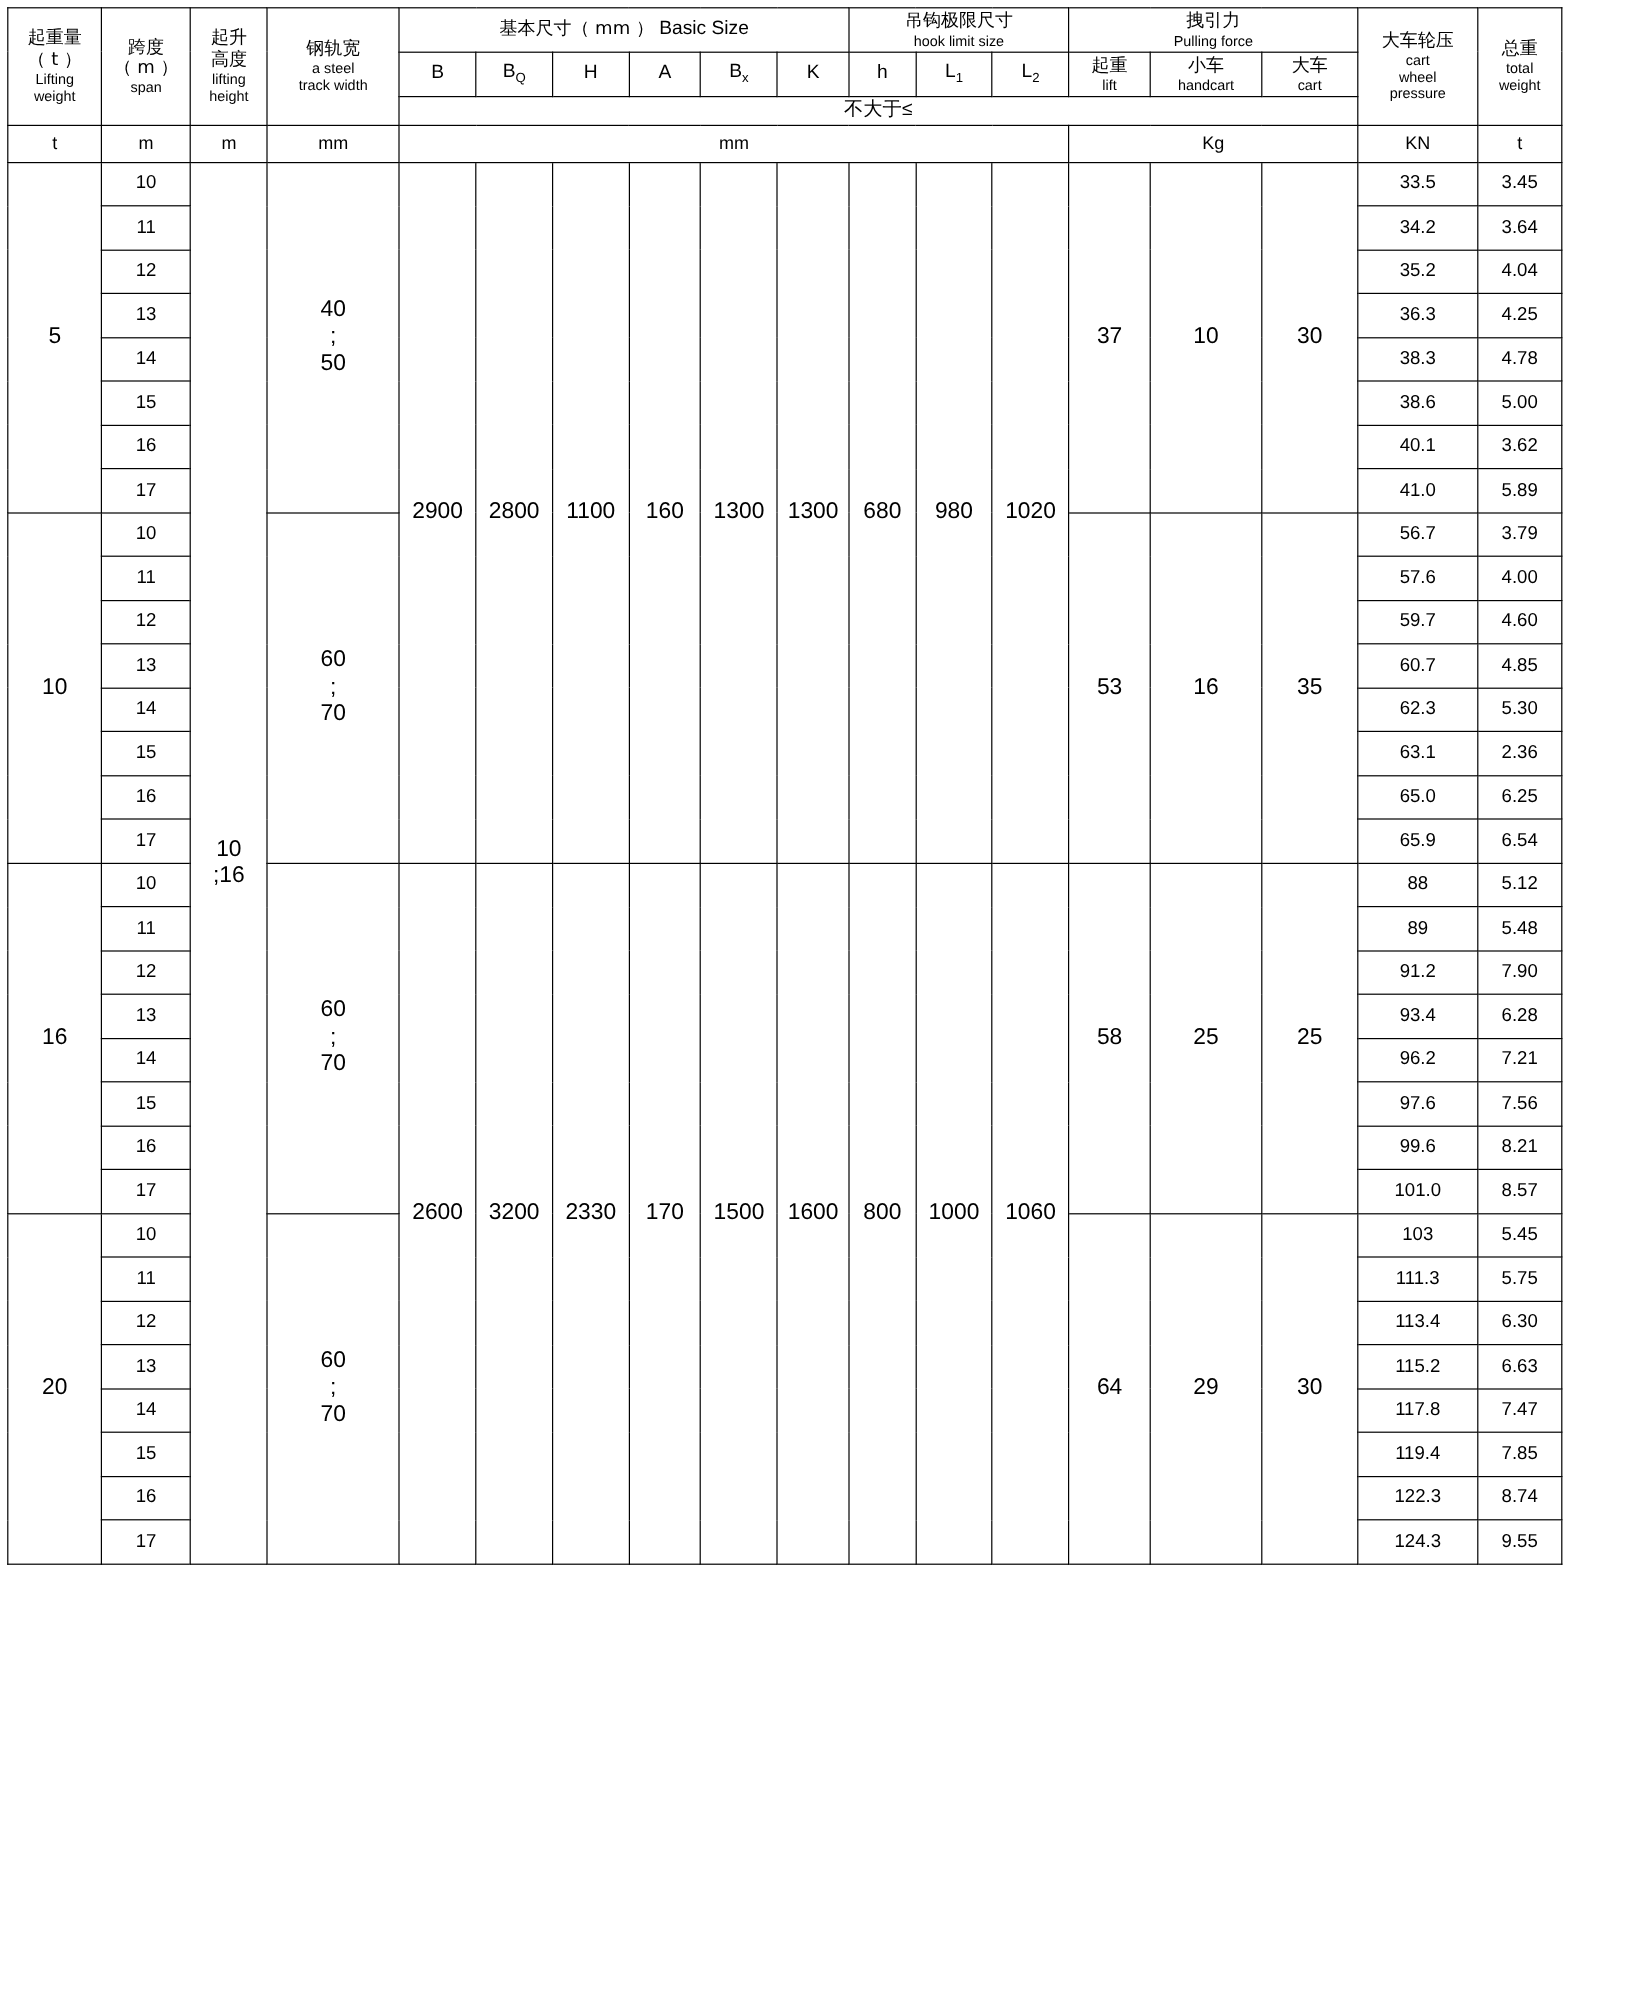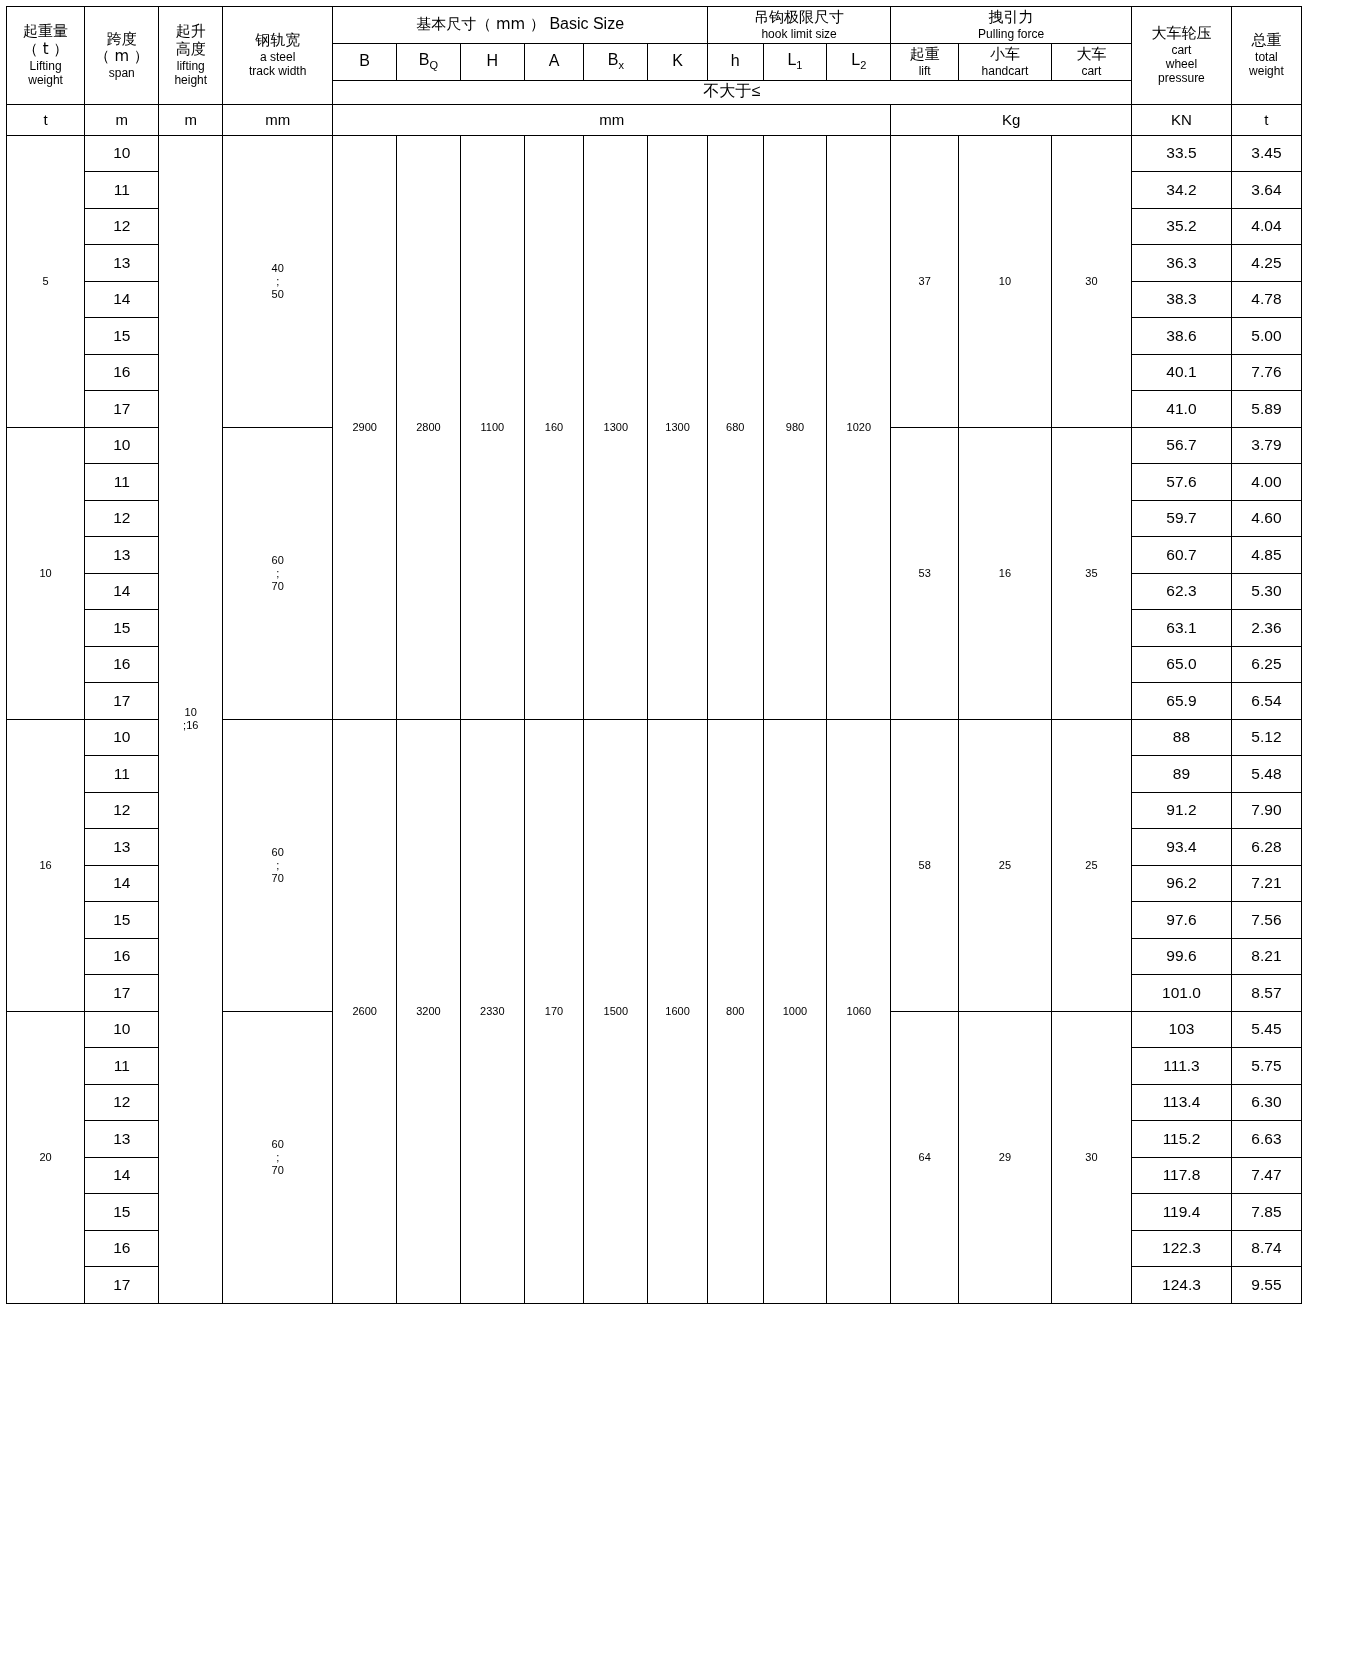--- a/index.html
+++ b/index.html
@@ -55,21 +55,21 @@
     vertical-align: sub;
   }
   .stack {
     line-height: 1.25;
   }
   .notbig {
     font-size: 16px;
     font-family: Liberation Mono, monospace;
   }
   .tall {
-    font-size: 11px;
+    font-size: 19px;
   }
 </style>
 </head>
 <body>
 
 <div id="sheet">
   <table class="spec">
     <colgroup>
       <col style="width:76px">
       <col style="width:72px">
@@ -223,21 +223,21 @@
         <td>4.78</td>
       </tr>
       <tr class="datacell">
         <td>15</td>
         <td>38.6</td>
         <td>5.00</td>
       </tr>
       <tr class="datacell">
         <td>16</td>
         <td>40.1</td>
-        <td>7.76</td>
+        <td>3.62</td>
       </tr>
       <tr class="datacell">
         <td>17</td>
         <td>41.0</td>
         <td>5.89</td>
       </tr>
 
       <tr class="datacell">
         <td rowspan="8" class="tall">10</td>
         <td>10</td>

